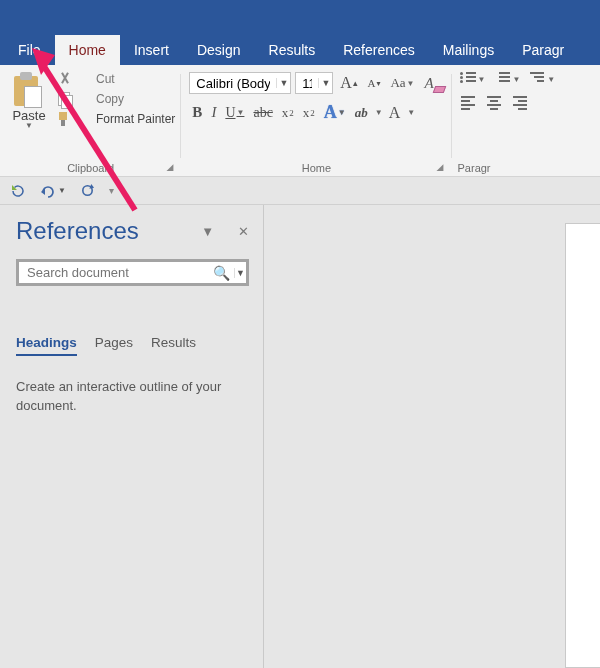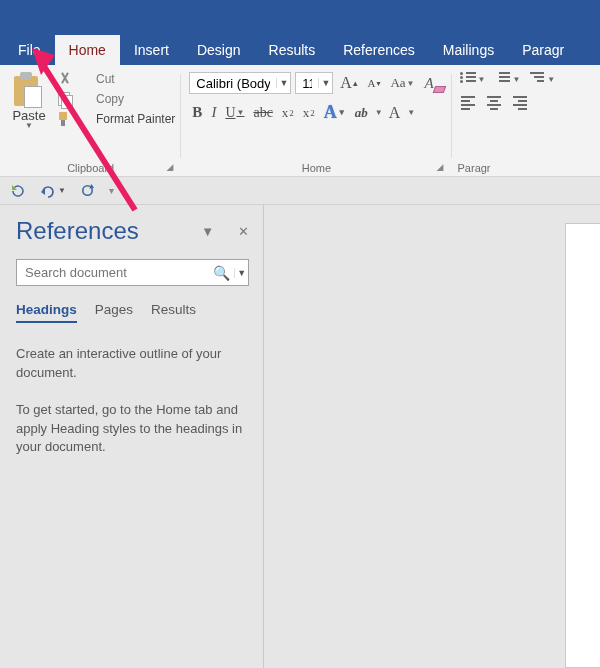--- a/index.html
+++ b/index.html
@@ -144,26 +144,26 @@
   .align .lines span{width:14px;}
   .align.left .l2{width:9px;} .align.left .l4{width:9px;}
   .qat{height:28px;background:#e6e6e6;display:flex;align-items:center;gap:14px;padding:0 10px;border-bottom:1px solid #d0d0d0;}
   .qbtn{color:#3f67a6;cursor:pointer;font-size:15px;display:flex;align-items:center;gap:2px;}
   .work{display:flex;height:463px;background:#e6e6e6;}
   .nav{width:263px;padding:12px 14px 0 16px;color:#595959;}
   .nav-head{display:flex;align-items:center;justify-content:space-between;margin-bottom:14px;}
   .nav-title{font-size:24px;color:#2b569a;font-weight:300;}
   .nav-ctrl{color:#7a7a7a;display:flex;gap:24px;font-size:13px;}
   .nav-ctrl span{cursor:pointer;}
-  .search{display:flex;border:1px solid #a3a3a3;background:#fff;height:27px;align-items:center;margin-bottom:16px;}
+  .search{display:flex;border:3px solid #a3a3a3;background:#fff;height:27px;align-items:center;margin-bottom:16px;}
   .search input{flex:1;border:0;outline:0;padding:0 8px;font-size:13px;color:#555;}
   .search .mag{width:26px;text-align:center;color:#2b569a;font-size:14px;cursor:pointer;border-left:0;}
   .search .sdd{width:14px;text-align:center;font-size:9px;color:#555;border-left:1px solid #ddd;cursor:pointer;}
   .nav-tabs{display:flex;gap:18px;font-size:13.5px;color:#595959;margin-bottom:22px;}
-  .nav-tab{cursor:pointer;padding-bottom:4px;}
+  .nav-tab{cursor:pointer;padding-bottom:4px;margin-top:33px;}
   .nav-tab.active{color:#2b569a;font-weight:bold;border-bottom:2px solid #2b569a;}
   .nav-text p{font-size:13px;line-height:1.45;margin-bottom:18px;color:#595959;}
   .divider{width:1px;background:#c9c9c9;}
   .docarea{flex:1;position:relative;background:#e6e6e6;}
   .page{position:absolute;right:0;top:18px;bottom:0;width:35px;background:#fff;border:1px solid #c9c9c9;border-right:0;}
   .arrow{position:absolute;pointer-events:none;z-index:100;}
 </style>
 </head>
 <body>
 
@@ -355,21 +355,20 @@
       <div class="mag">🔍</div>
       <div class="sdd">▼</div>
     </div>
     <div class="nav-tabs">
       <div class="nav-tab active">Headings</div>
       <div class="nav-tab">Pages</div>
       <div class="nav-tab">Results</div>
     </div>
     <div class="nav-text">
       <p>Create an interactive outline of your document.</p>
-      <p>To get started, go to the Home tab and apply Heading styles to the headings in your document.</p>
     </div>
   </div>
   <div class="divider"></div>
   <div class="docarea">
     <div class="page"></div>
   </div>
 </div>
 
 <svg class="arrow" width="150" height="180" style="left:25px;top:45px">
   <line x1="15" y1="15" x2="110" y2="165" stroke="#e91e63" stroke-width="6"></line>

